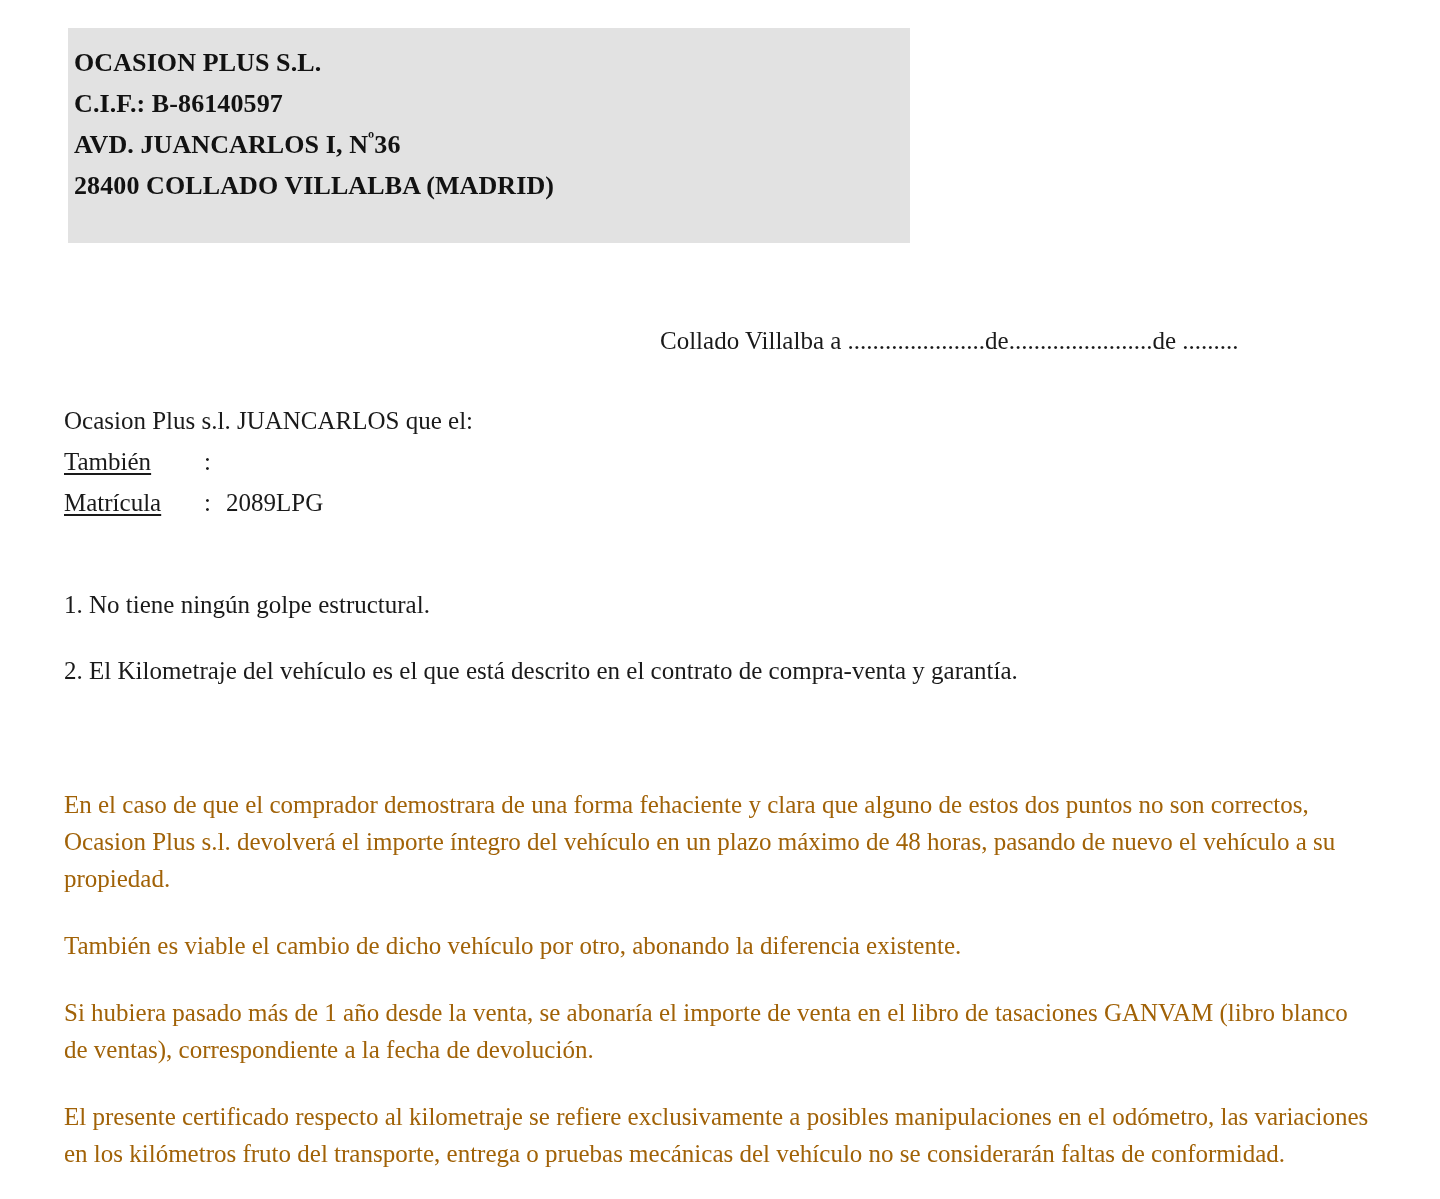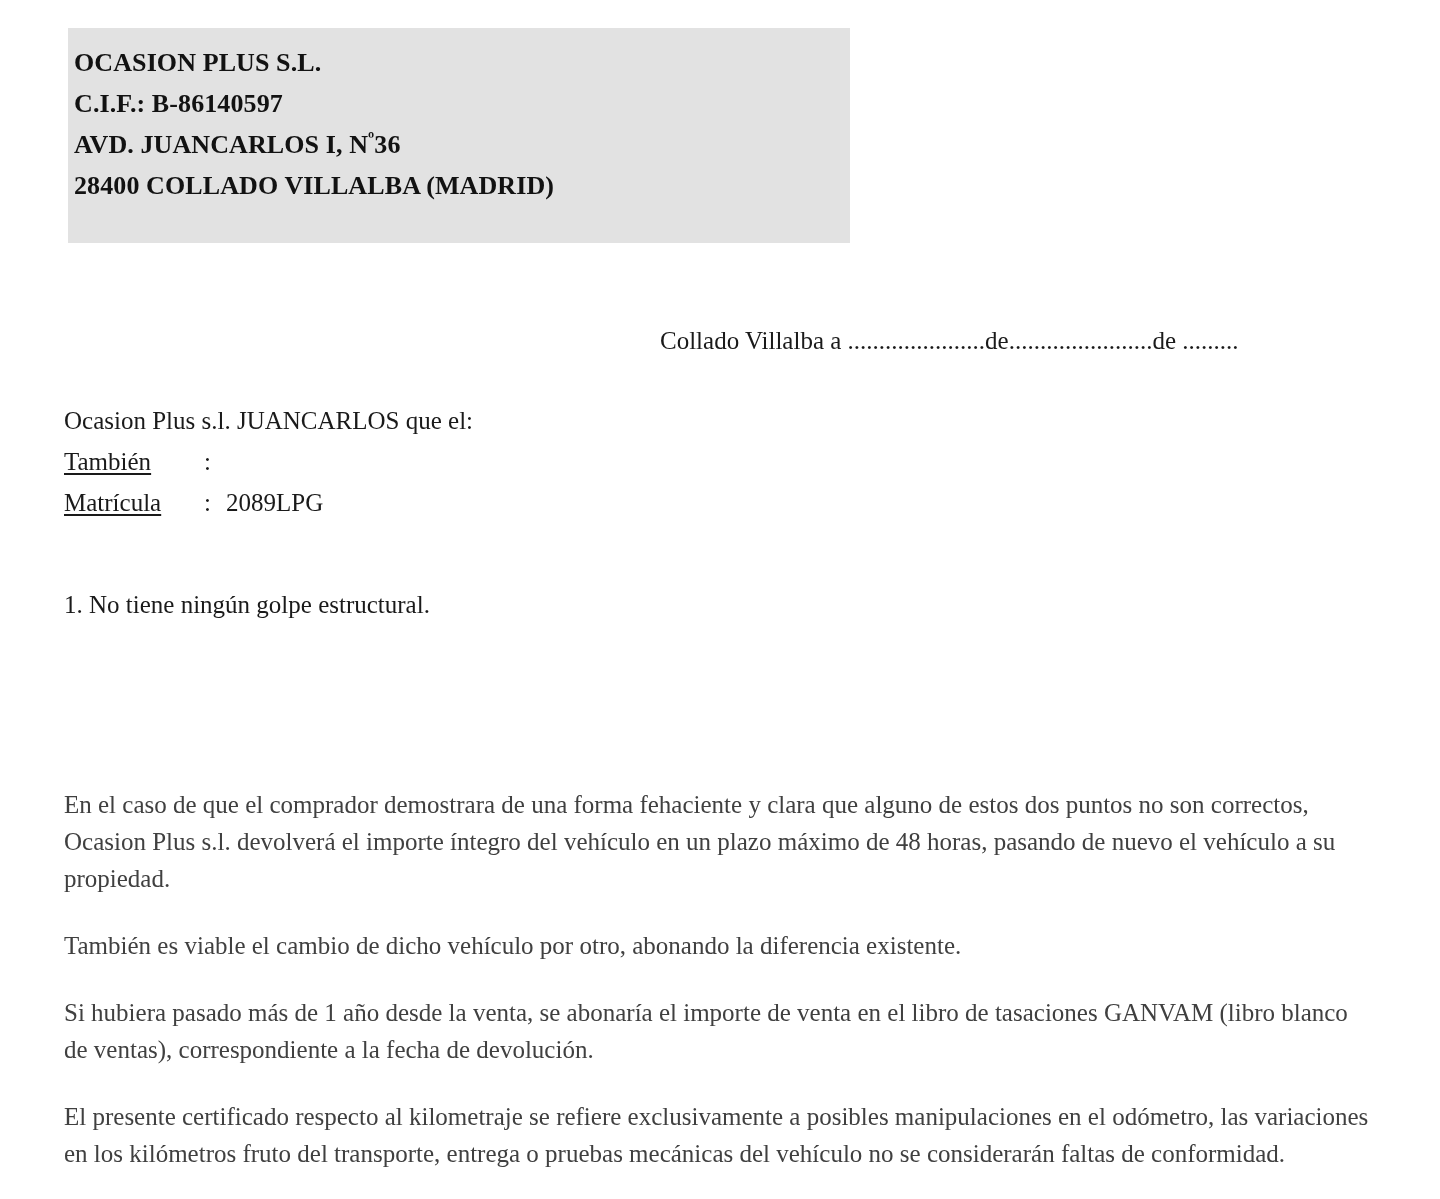--- a/index.html
+++ b/index.html
@@ -24,21 +24,21 @@
     height: 1199px;
     background: #ffffff;
     box-sizing: border-box;
   }
 
   
   .letterhead {
     position: absolute;
     left: 68px;
     top: 28px;
-    width: 782px;
+    width: 842px;
     height: 215px;
     background: #e2e2e2;
     box-sizing: border-box;
     padding: 14px 0 0 6px;
   }
   .letterhead-line {
     font-weight: bold;
     font-size: 26px;
     line-height: 41px;
     letter-spacing: 0.1px;
@@ -104,21 +104,21 @@
   
   .body-copy {
     position: absolute;
     left: 64px;
     top: 786px;
     width: 1308px;
   }
   .para {
     font-size: 25px;
     line-height: 37px;
-    color: #404040;
+    color: #a16207;
     margin: 0 0 30px 0;
     text-align: left;
   }
   .para:last-child { margin-bottom: 0; }
 </style>
 </head>
 <body>
 
 <div class="page">
 
@@ -139,20 +139,21 @@
     </div>
     <div class="kv">
       <span class="kv-label">Matrícula</span>
       <span class="kv-sep">:</span>
       <span>2089LPG</span>
     </div>
   </div>
 
   <div class="clauses">
     <div class="clause">1. No tiene ningún golpe estructural.</div>
+    <div class="clause">2. El Kilometraje del vehículo es el que está descrito en el contrato de compra-venta y garantía.</div>
   </div>
 
   <div class="body-copy">
     <p class="para">En el caso de que el comprador demostrara de una forma fehaciente y clara que alguno de estos dos puntos no son correctos, Ocasion Plus s.l. devolverá el importe íntegro del vehículo en un plazo máximo de 48 horas, pasando de nuevo el vehículo a su propiedad.</p>
     <p class="para">También es viable el cambio de dicho vehículo por otro, abonando la diferencia existente.</p>
     <p class="para">Si hubiera pasado más de 1 año desde la venta, se abonaría el importe de venta en el libro de tasaciones GANVAM (libro blanco de ventas), correspondiente a la fecha de devolución.</p>
     <p class="para">El presente certificado respecto al kilometraje se refiere exclusivamente a posibles manipulaciones en el odómetro, las variaciones en los kilómetros fruto del transporte, entrega o pruebas mecánicas del vehículo no se considerarán faltas de conformidad.</p>
   </div>
 
 </div>

